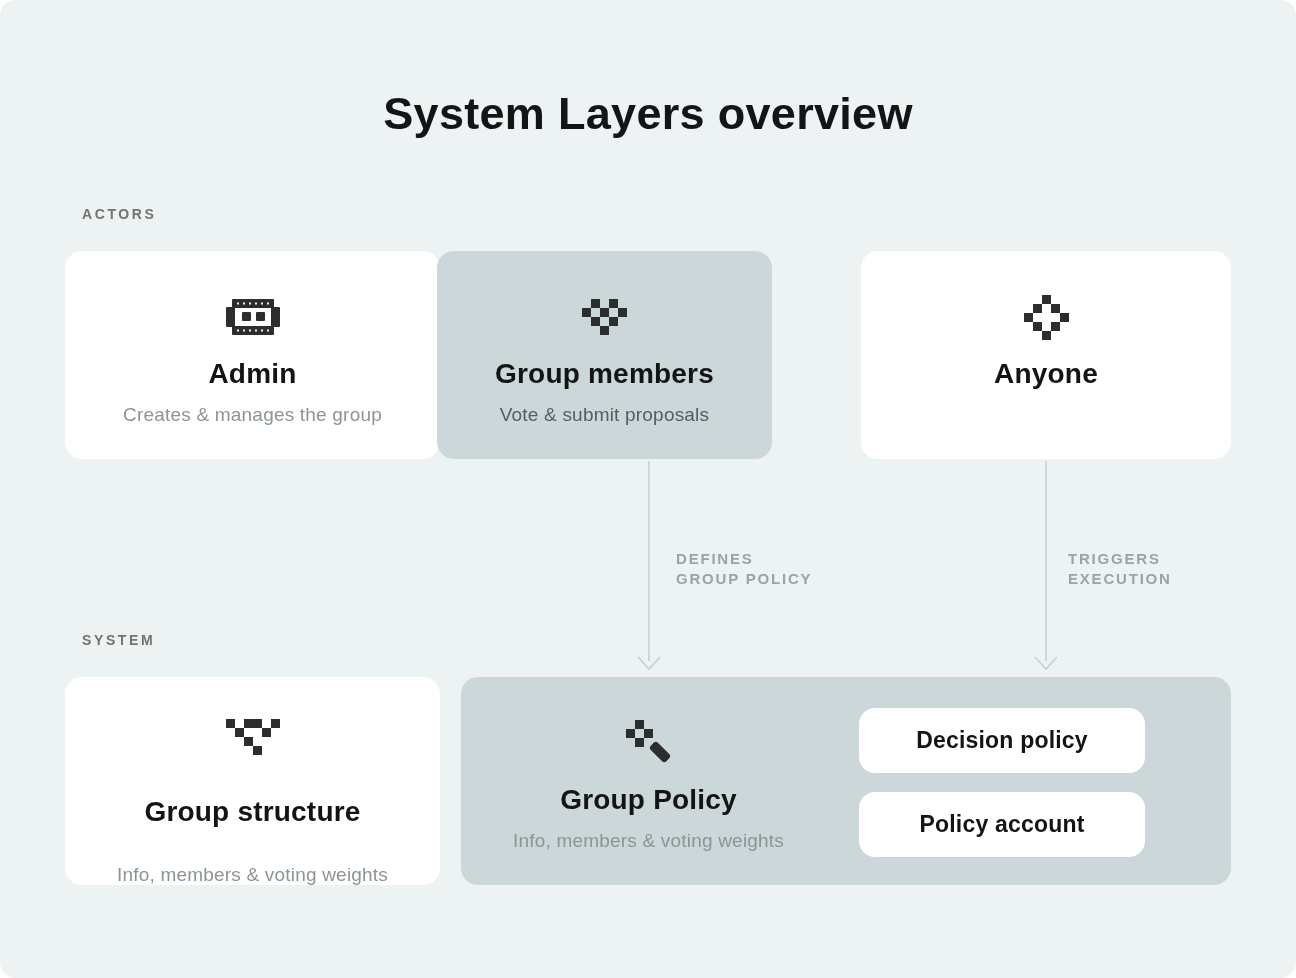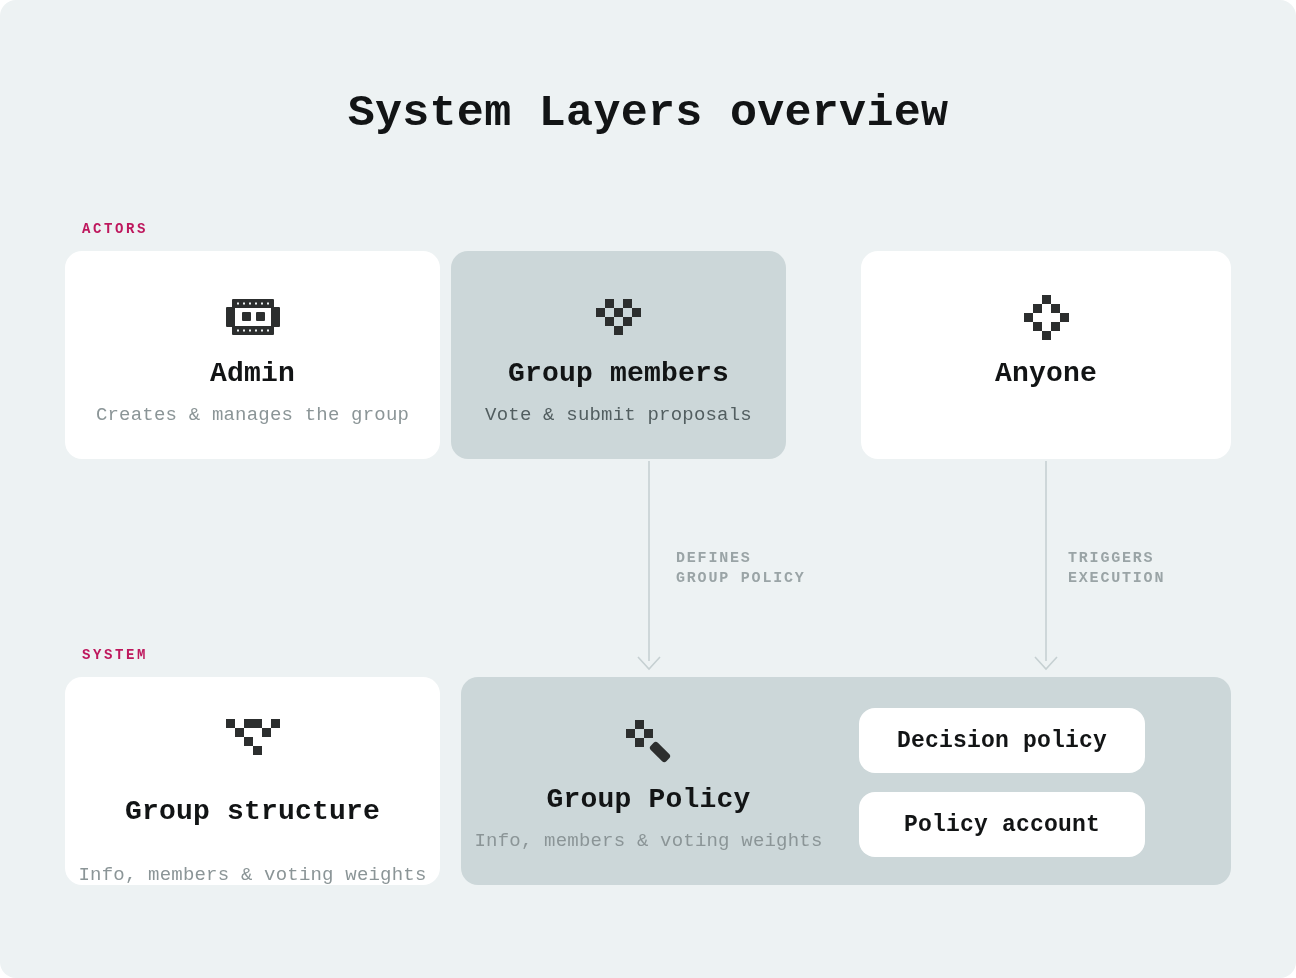--- a/index.html
+++ b/index.html
@@ -1,27 +1,27 @@
 <!DOCTYPE html>
 <html><head>
 <meta charset="utf-8">
 <style>
   html,body{margin:0;padding:0;background:#ffffff;}
   body{font-family:"Liberation Sans",sans-serif;-webkit-font-smoothing:antialiased;}
   .canvas{
     position:relative;width:1296px;height:978px;background:#edf2f3;
-    border-radius:16px;overflow:hidden;margin:0 auto;font-family:Liberation Mono, monospace;
+    border-radius:16px;overflow:hidden;margin:0 auto;
   }
   .page-title{
     position:absolute;top:88px;left:0;width:100%;text-align:center;
     font-size:45px;font-weight:700;color:#121415;letter-spacing:.3px;
   }
   .section-label{
-    position:absolute;font-size:14px;font-weight:600;color:#be185d;
-    letter-spacing:2.6px;text-transform:uppercase;margin-top:15px;
+    position:absolute;font-size:14px;font-weight:600;color:#737373;
+    letter-spacing:2.6px;text-transform:uppercase;
   }
   .label-actors{left:82px;top:206px;}
   .label-system{left:82px;top:632px;}
 
   .card{
     position:absolute;border-radius:17px;background:#ffffff;
     display:flex;flex-direction:column;align-items:center;text-align:center;
   }
   .card.teal{background:#ccd7d9;}
   .row1{top:251px;height:208px;}
@@ -87,21 +87,21 @@
             <rect x="29" y="30.5" width="2" height="2"></rect>
           <rect x="35" y="30.5" width="2" height="2"></rect>
             <rect x="41" y="30.5" width="2" height="2"></rect>
         </g>
       </svg>
     </div>
     <div class="card-title">Admin</div>
     <div class="card-sub">Creates &amp; manages the group</div>
   </div>
 
-  <div class="card teal row1" style="left:451px;width:335px;">
+  <div class="card teal row1" style="left:437px;width:335px;">
     <div class="icon-box">
       <svg width="45" height="36" viewBox="0 0 45 36">
         <rect class="px" x="9" y="0" width="9" height="9"></rect>
         <rect class="px" x="27" y="0" width="9" height="9"></rect>
         <rect class="px" x="0" y="9" width="9" height="9"></rect>
         <rect class="px" x="18" y="9" width="9" height="9"></rect>
         <rect class="px" x="36" y="9" width="9" height="9"></rect>
         <rect class="px" x="9" y="18" width="9" height="9"></rect>
         <rect class="px" x="27" y="18" width="9" height="9"></rect>
         <rect class="px" x="18" y="27" width="9" height="9"></rect>

